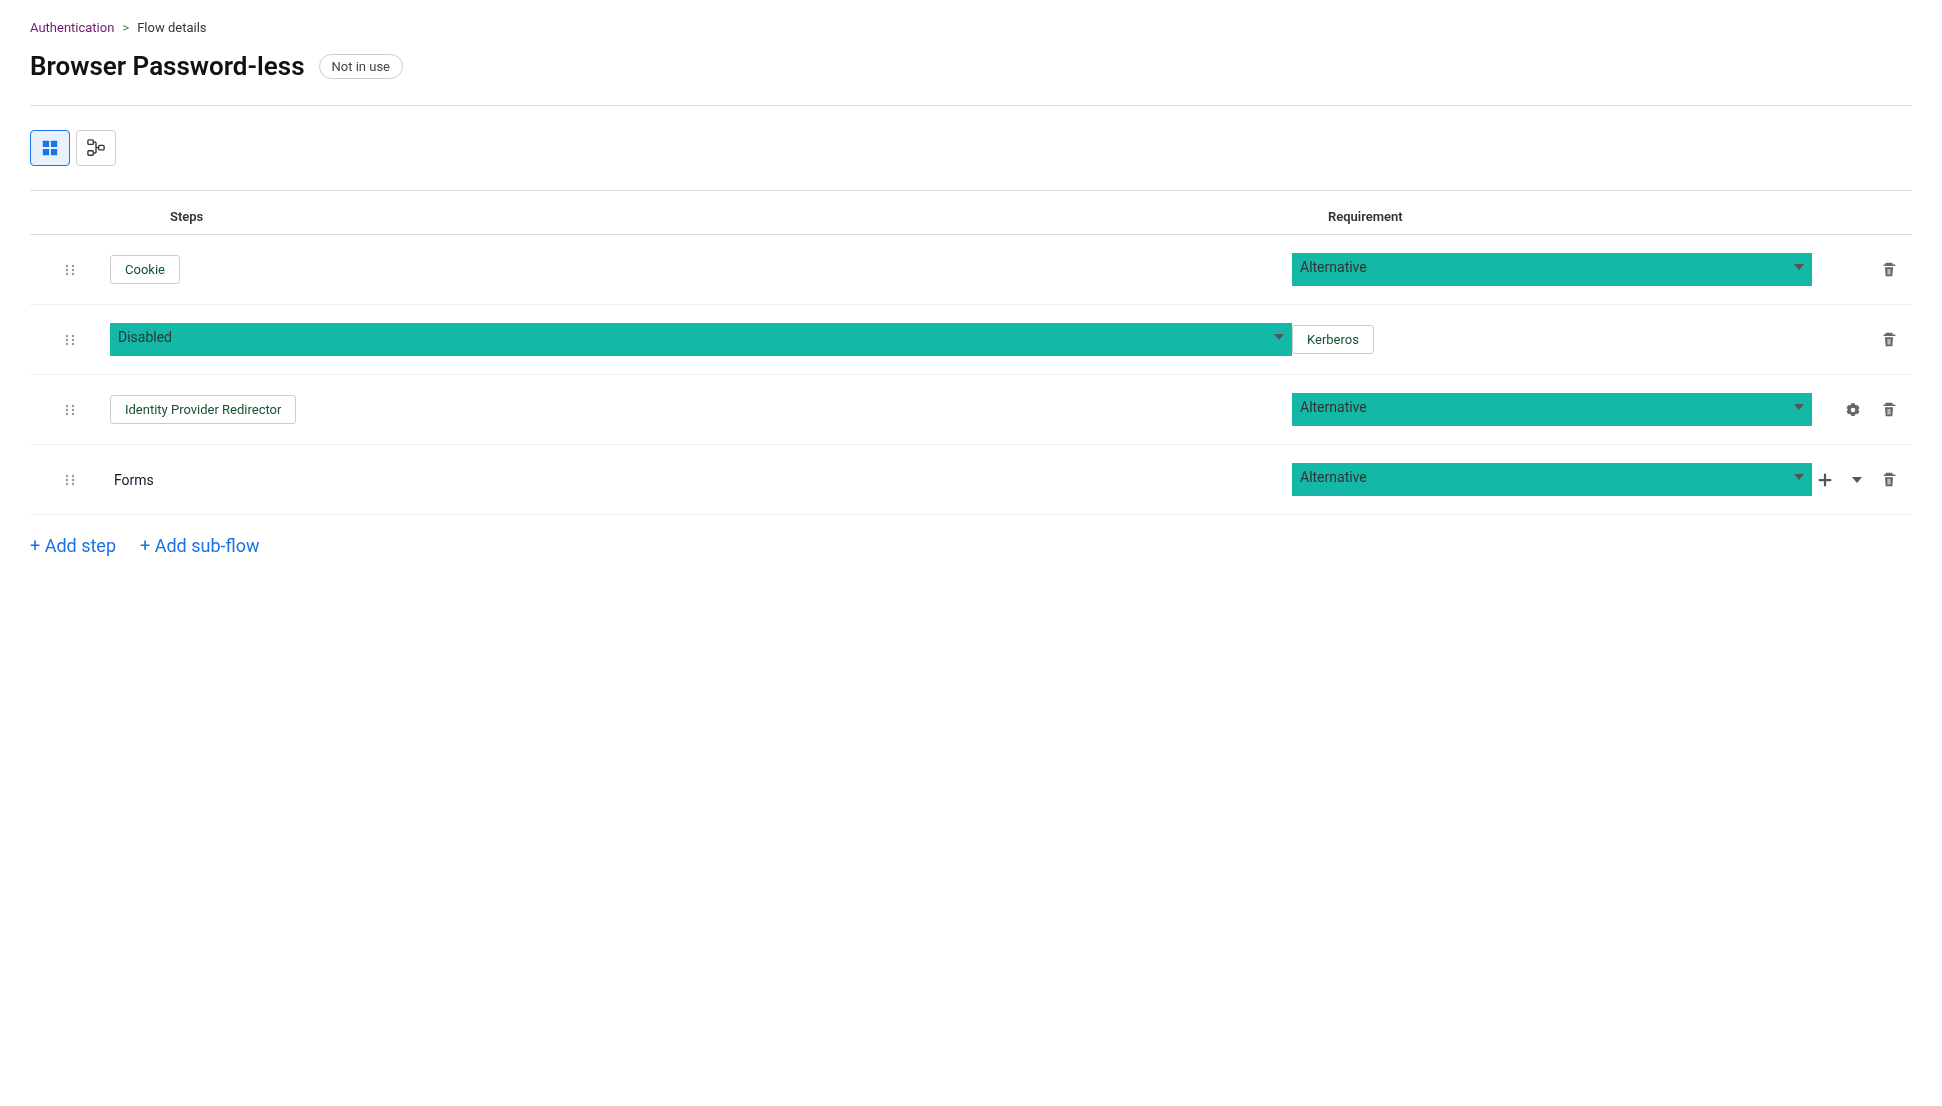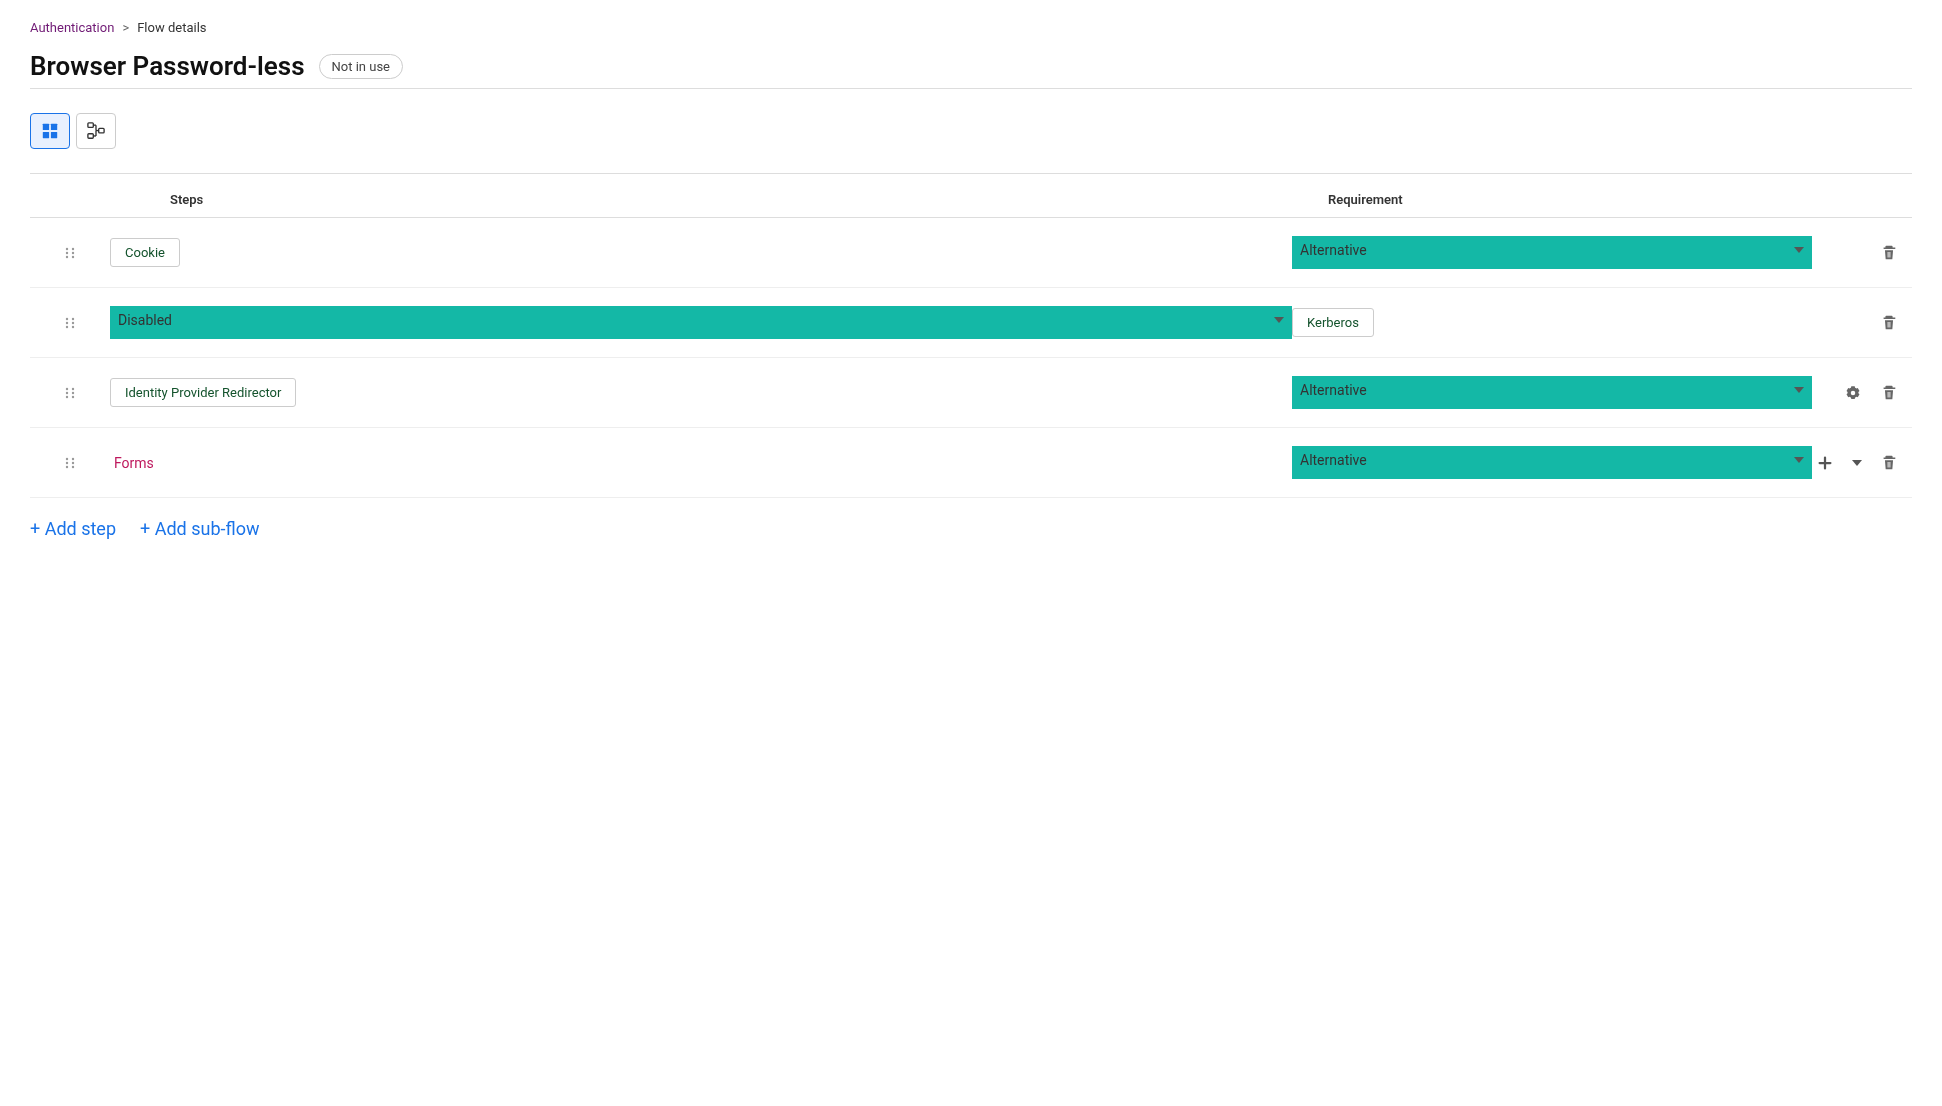--- a/index.html
+++ b/index.html
@@ -28,21 +28,21 @@
     .breadcrumb-separator {
       color: #666;
     }
     .breadcrumb-current {
       color: #333;
     }
     .page-title-row {
       display: flex;
       align-items: center;
       gap: 14px;
-      margin-bottom: 7px;
+      margin-bottom: 24px;
     }
     .page-title {
       font-size: 26px;
       font-weight: 600;
       color: #111;
     }
     .status-badge {
       border: 1px solid #ccc;
       border-radius: 20px;
       padding: 4px 12px;
@@ -118,21 +118,21 @@
       display: inline-block;
       border: 1px solid #ccc;
       border-radius: 3px;
       padding: 6px 14px;
       font-size: 13px;
       background: #fff;
       color: #14532d;
     }
     .step-name-plain {
       font-size: 14px;
-      color: #be185d;
+      color: #0f172a;
       padding-left: 4px;
       text-align: center;
     }
     .requirement-select {
       display: flex;
       align-items: center;
       border-bottom: 5px solid #14b8a6;
       padding: 6px 8px;
       cursor: pointer;
       min-width: 480px;

